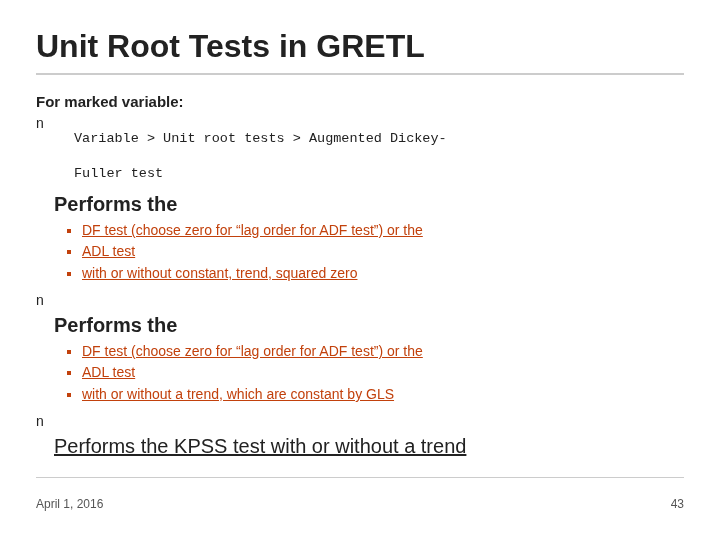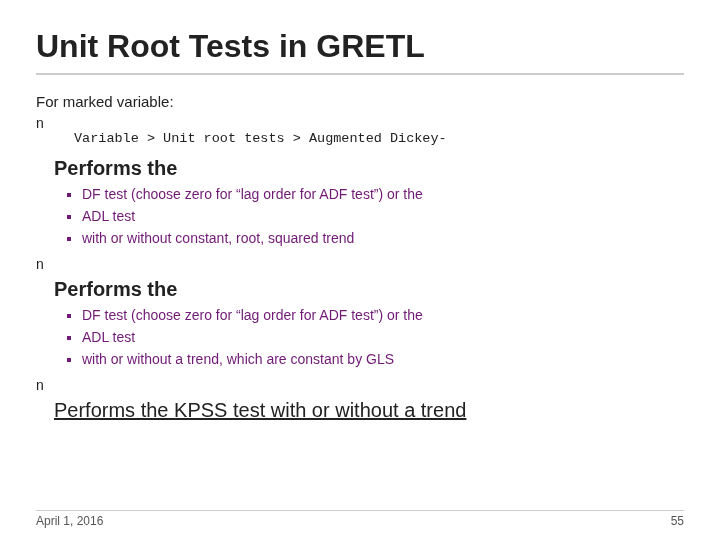--- a/index.html
+++ b/index.html
@@ -22,20 +22,21 @@
       font-weight: bold;
       color: #222222;
       border-bottom: 2px solid #cccccc;
       padding-bottom: 8px;
       margin-bottom: 18px;
     }
     .section-label {
       font-size: 15px;
       color: #222;
       margin-bottom: 4px;
+      font-weight: bold;
     }
     .monospace-line {
       font-family: 'Courier New', Courier, monospace;
       font-size: 13.5px;
       color: #222;
       margin-left: 18px;
       margin-bottom: 2px;
       line-height: 1.5;
       margin-top: 15px;
     }
@@ -46,36 +47,37 @@
       margin-top: 6px;
       margin-bottom: 4px;
       margin-left: 18px;
     }
     .bullet-list {
       margin-left: 46px;
       margin-bottom: 4px;
     }
     .bullet-list li {
       font-size: 14px;
-      color: #701a75;
+      color: #c2410c;
       list-style-type: square;
       line-height: 1.55;
+      text-decoration: underline;
     }
     .footer {
       position: absolute;
-      bottom: 12px;
+      bottom: 29px;
       left: 36px;
       right: 36px;
       display: flex;
       justify-content: space-between;
       align-items: center;
       font-size: 12px;
       color: #555;
       border-top: 1px solid #cccccc;
-      padding-top: 3px;
+      padding-top: 19px;
     }
     .n-bullet {
       display: flex;
       align-items: flex-start;
       margin-bottom: 2px;
       margin-left: 0;
     }
     .n-bullet-symbol {
       font-size: 14px;
       color: #222;
@@ -101,27 +103,28 @@
 <div class="slide">
   <div class="title">Unit Root Tests in GRETL</div>
 
   <div class="section-label">For marked variable:</div>
 
   <div class="performs-section">
     <div class="n-bullet">
       <span class="n-bullet-symbol">n</span>
       <div>
         <div class="monospace-line">Variable &gt; Unit root tests &gt; Augmented Dickey-</div>
+        <div class="monospace-line">Fuller test</div>
       </div>
     </div>
     <div class="performs-heading">Performs the</div>
     <ul class="bullet-list">
       <li>DF test (choose zero for “lag order for ADF test”) or the</li>
       <li>ADL test</li>
-      <li>with or without constant, root, squared trend</li>
+      <li>with or without constant, trend, squared zero</li>
     </ul>
   </div>
 
   <div class="performs-section">
     <div class="n-bullet">
       <span class="n-bullet-symbol">n</span>
     </div>
     <div class="performs-heading">Performs the</div>
     <ul class="bullet-list">
       <li>DF test (choose zero for “lag order for ADF test”) or the</li>
@@ -132,15 +135,15 @@
 
   <div class="performs-section">
     <div class="n-bullet">
       <span class="n-bullet-symbol">n</span>
     </div>
     <div class="last-performs">Performs the KPSS test with or without a trend</div>
   </div>
 
   <div class="footer">
     <span>April 1, 2016</span>
-    <span>55</span>
+    <span>43</span>
   </div>
 </div>
 
 </body></html>

